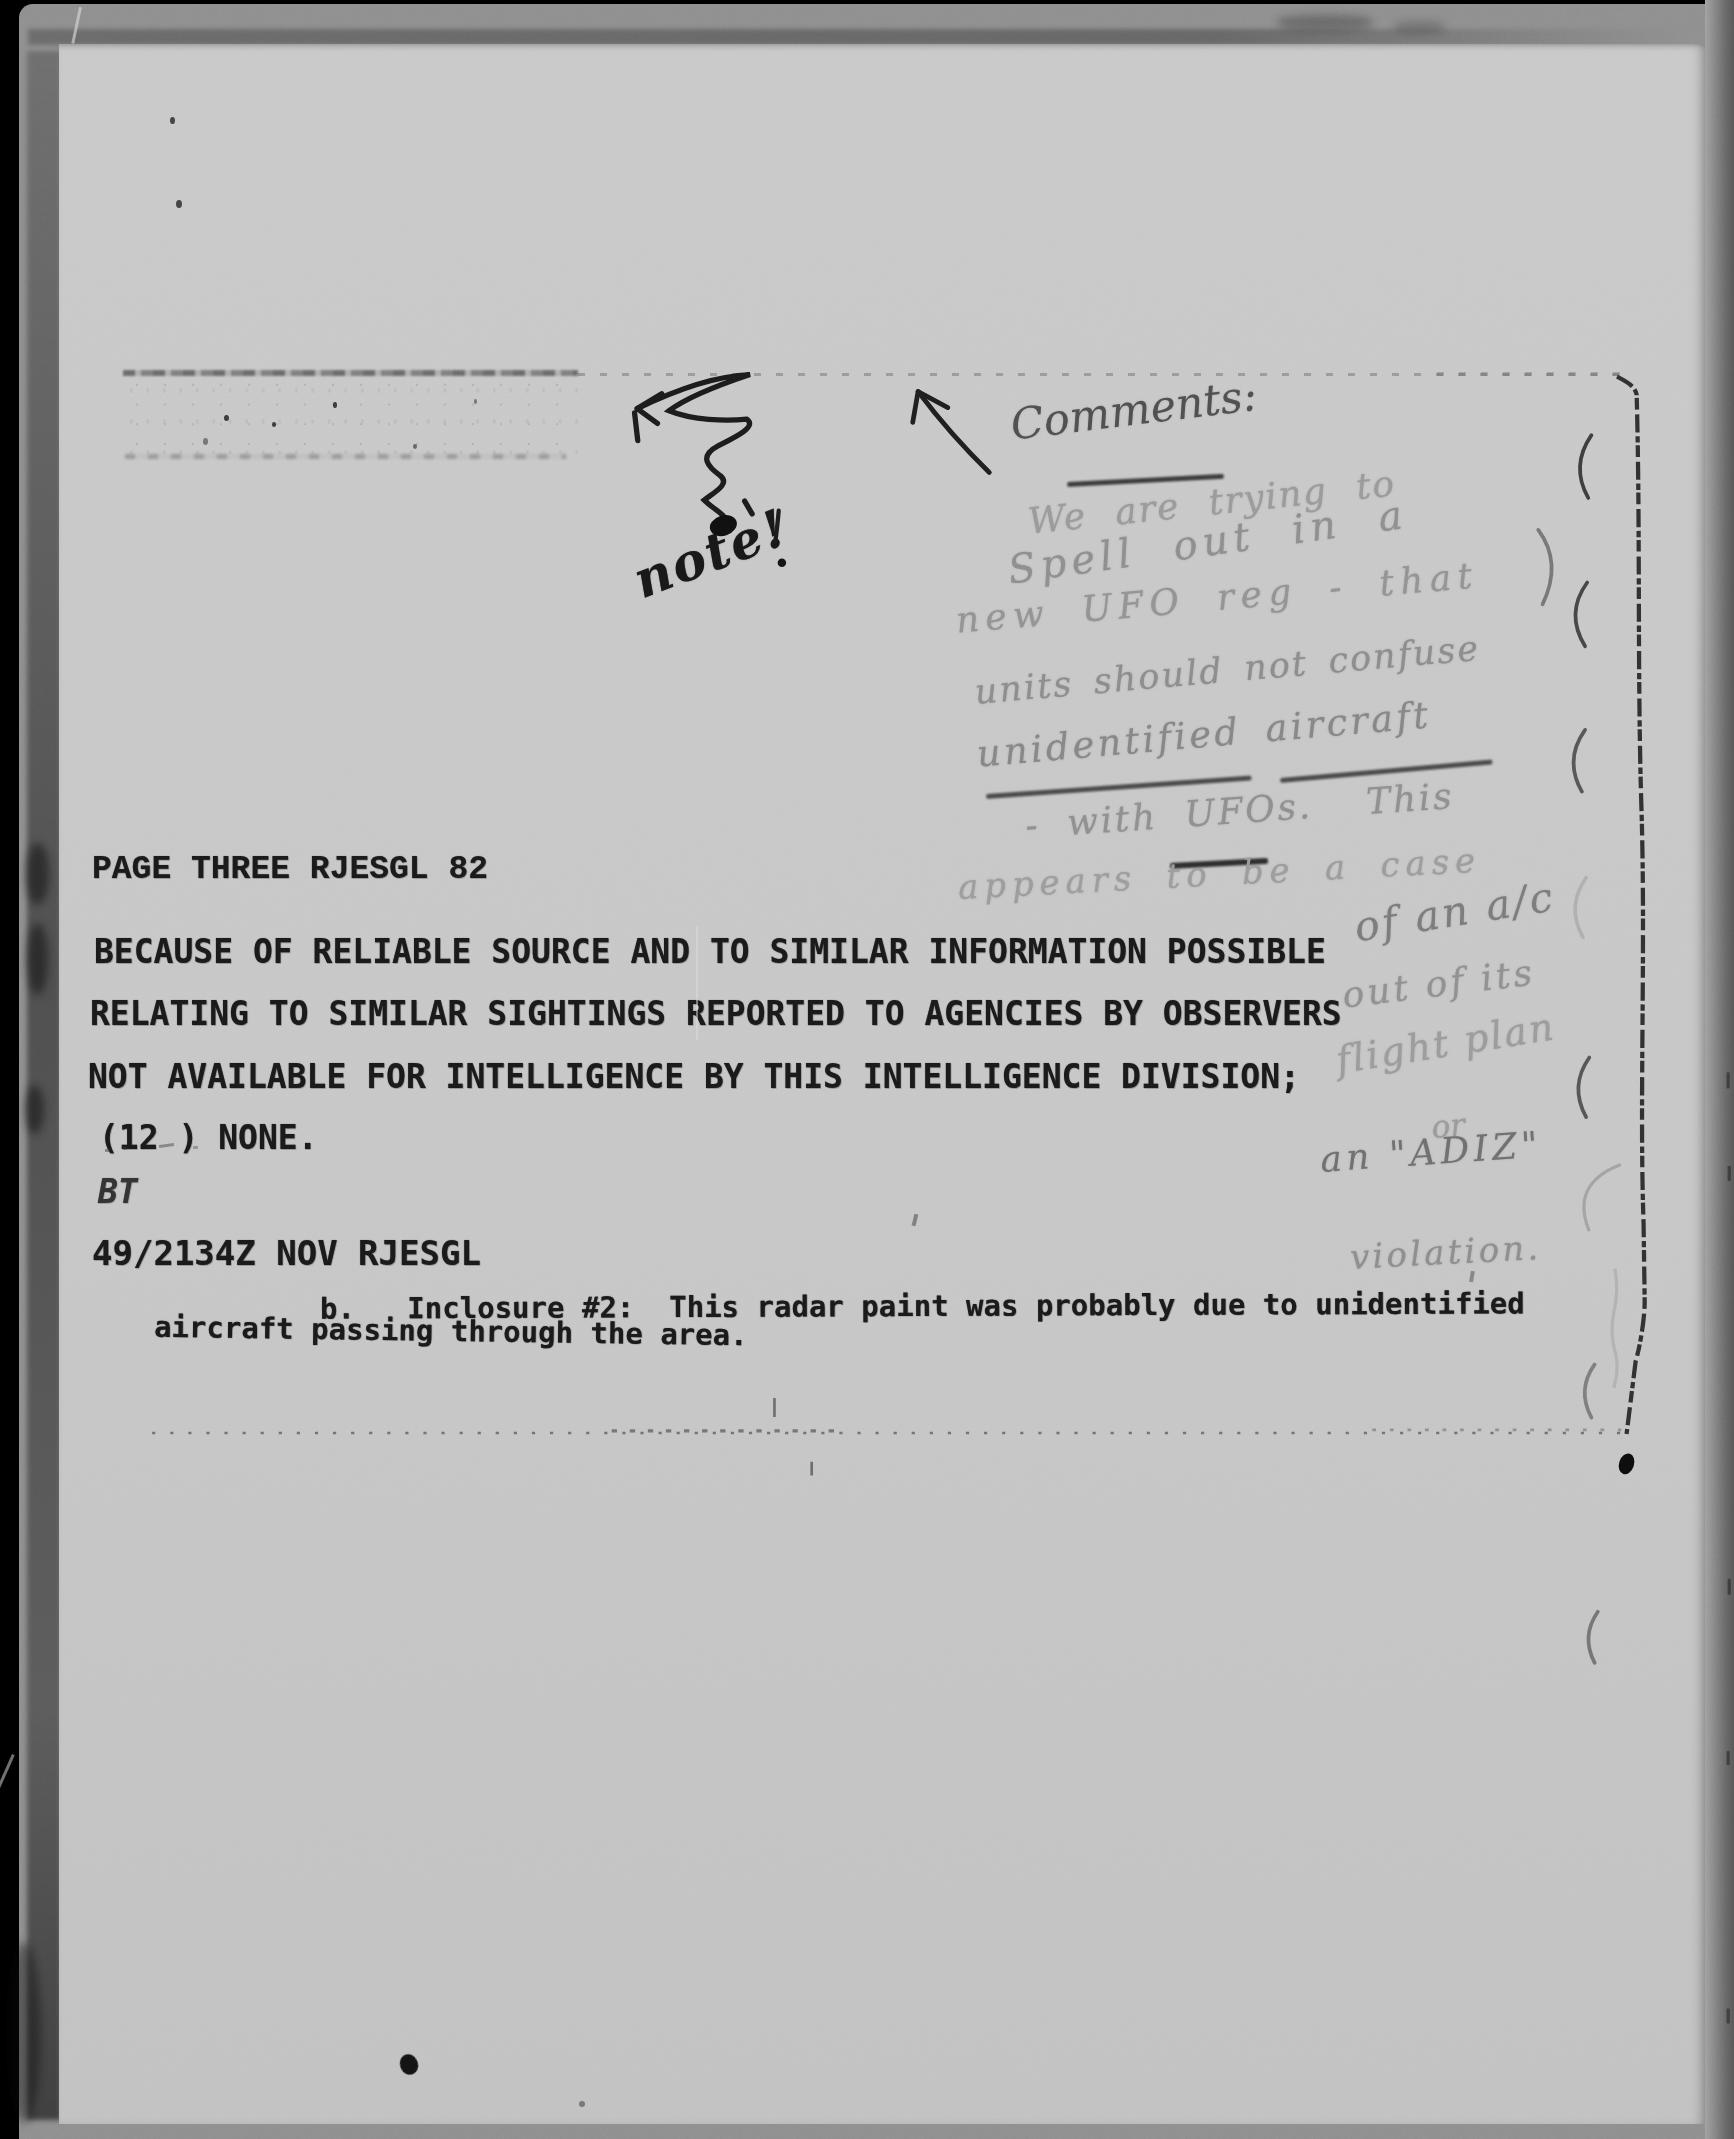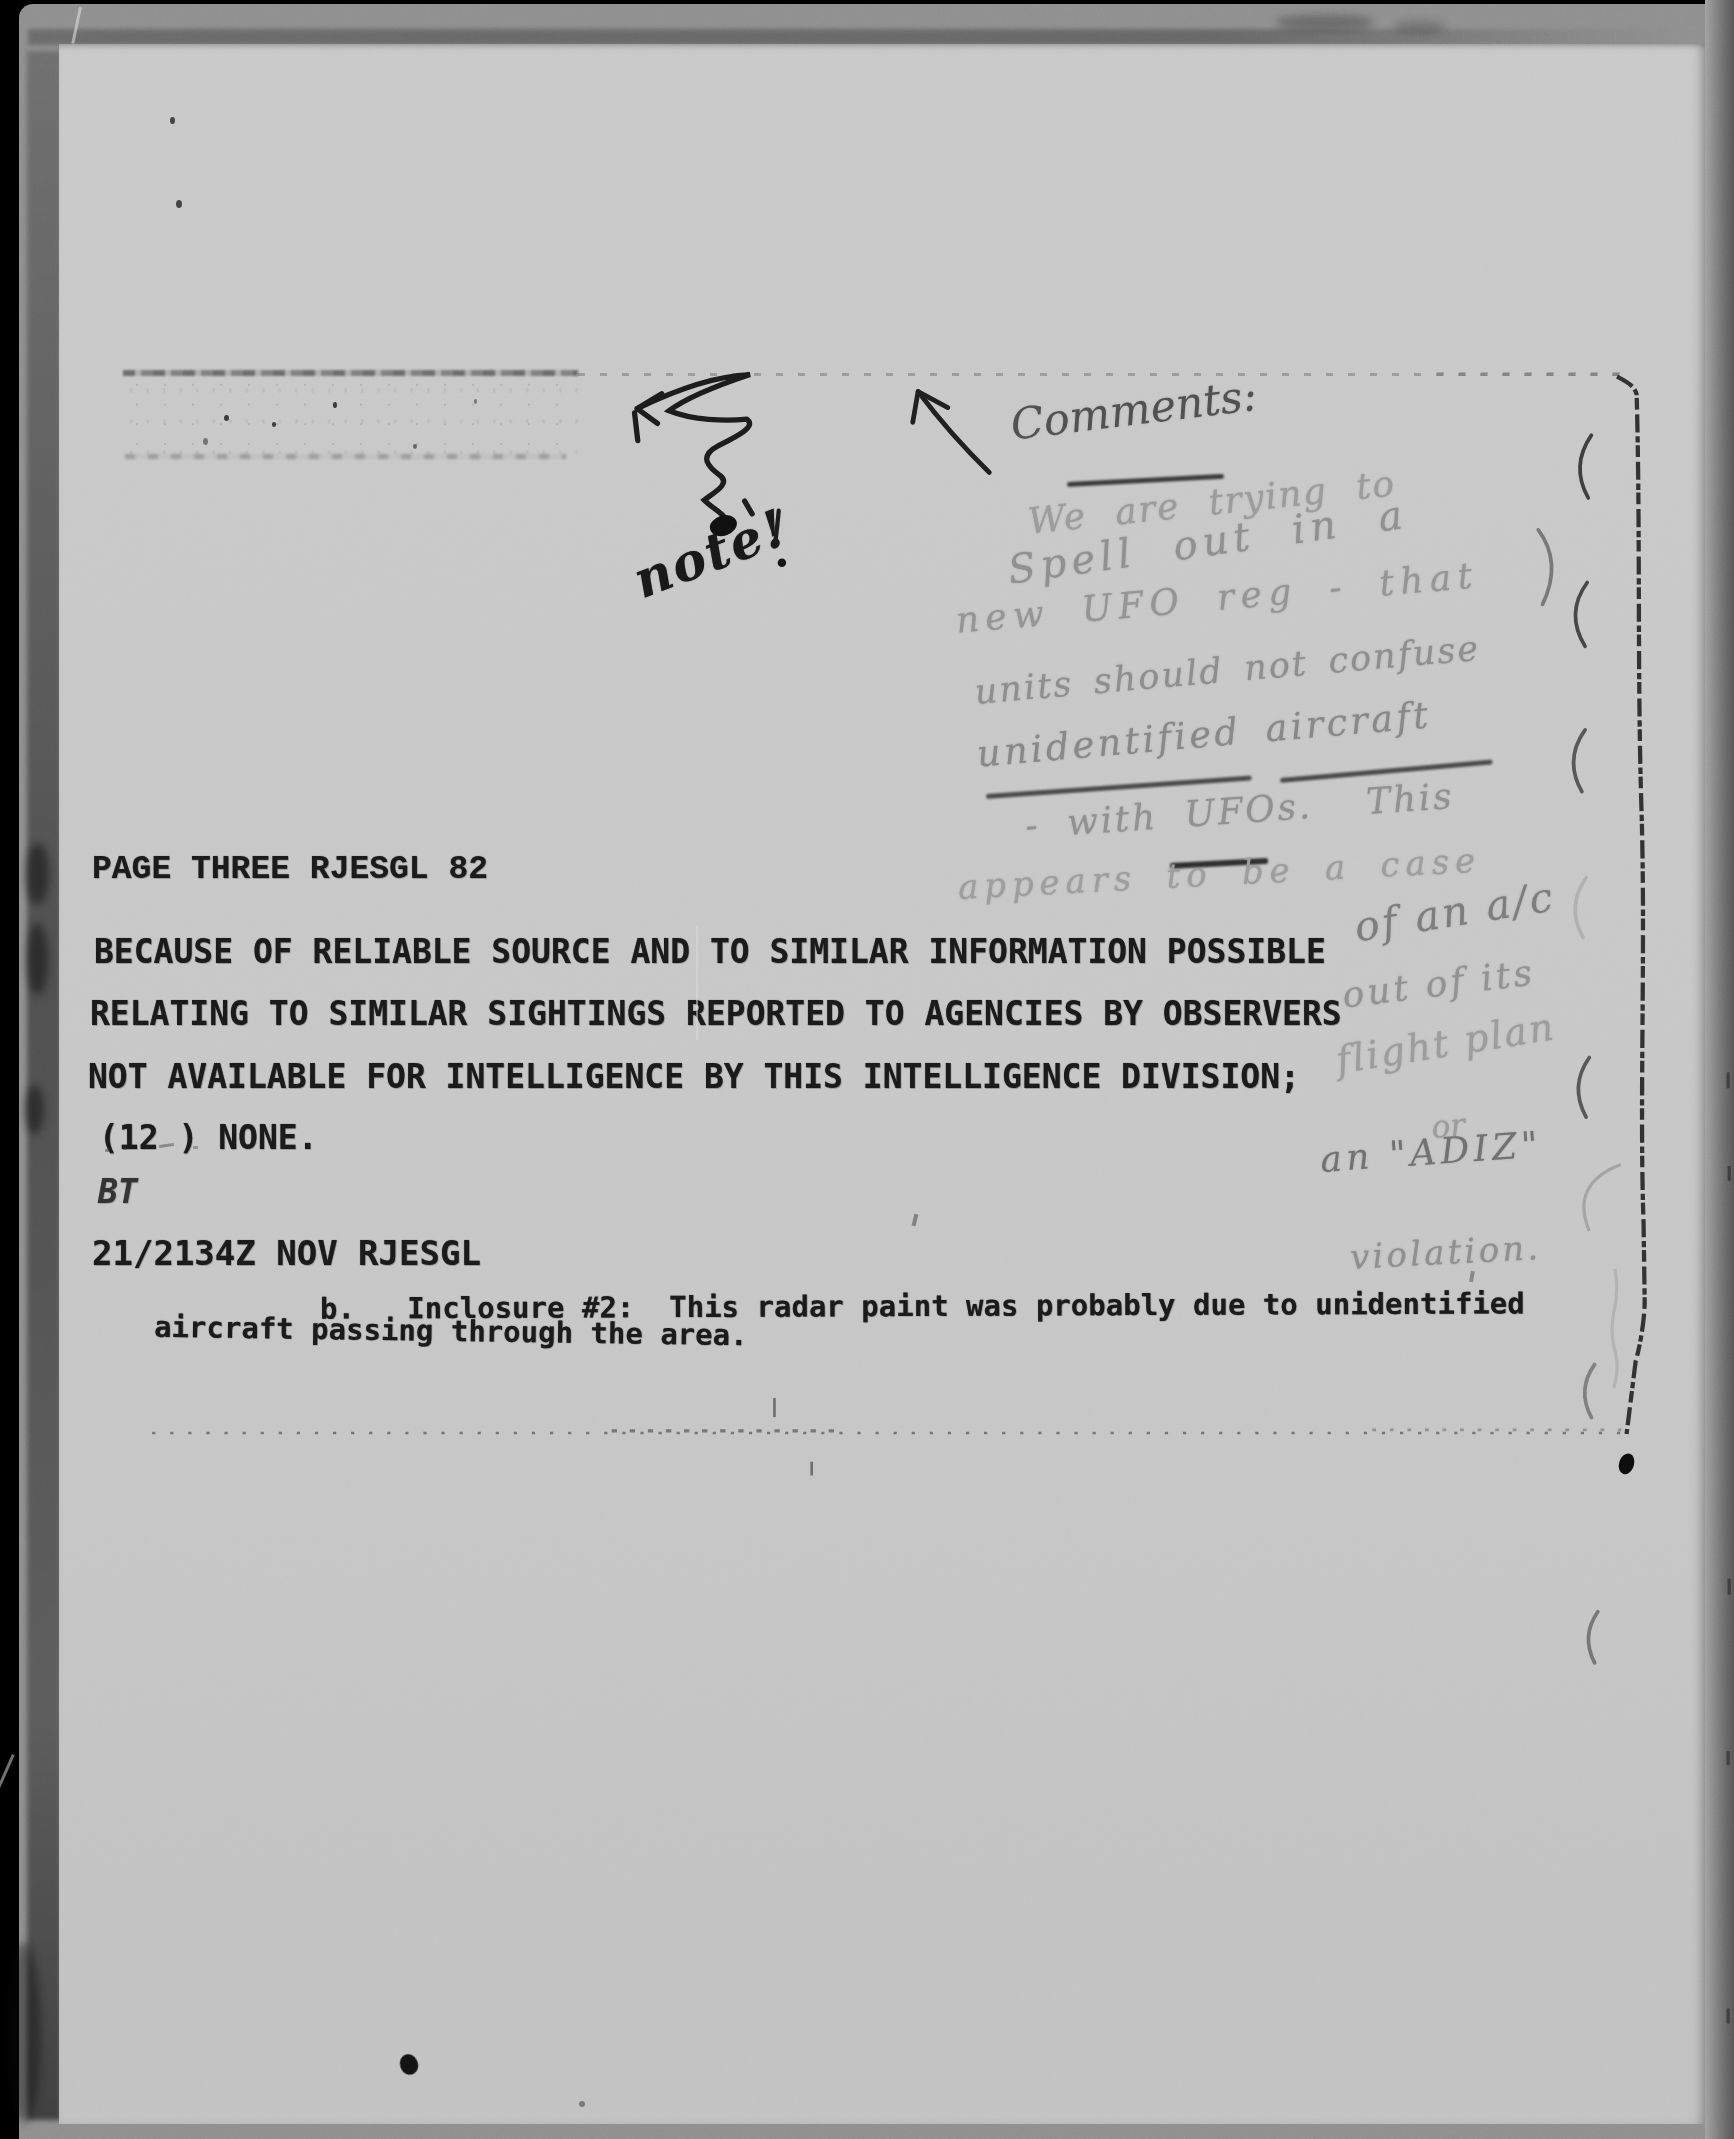--- a/index.html
+++ b/index.html
@@ -72,21 +72,21 @@
 
     <div class="faintline" style="left:519px;top:329px;width:1043px;height:3.2px;"></div>
     <div class="faintline" style="left:1378px;top:328px;width:186px;height:4.3px;opacity:.8;"></div>
 
     <span class="tw" style="left:33px;top:807px;font-size:33px;font-family:Liberation Mono, monospace;">PAGE THREE RJESGL 82</span>
     <span class="tw" style="left:35px;top:888px;font-size:33px;">BECAUSE OF RELIABLE SOURCE AND TO SIMILAR INFORMATION POSSIBLE</span>
     <span class="tw" style="left:31px;top:950px;font-size:33px;">RELATING TO SIMILAR SIGHTINGS REPORTED TO AGENCIES BY OBSERVERS</span>
     <span class="tw" style="left:29px;top:1013px;font-size:33px;">NOT AVAILABLE FOR INTELLIGENCE BY THIS INTELLIGENCE DIVISION;</span>
     <span class="tw" style="left:40px;top:1074px;font-size:33px;">(12 ) NONE.</span>
     <span class="tw" style="left:39px;top:1128px;font-size:33px;opacity:.85;font-style:italic;">BT</span>
-    <span class="tw" style="left:33px;top:1189px;font-size:34px;">21/2134Z NOV RJESGL</span>
+    <span class="tw" style="left:33px;top:1189px;font-size:34px;">49/2134Z NOV RJESGL</span>
     <span class="tw" style="left:261px;top:1245px;font-size:29px;transform:rotate(-0.25deg);">b.   Inclosure #2:  This radar paint was probably due to unidentified</span>
     <span class="tw" style="left:95px;top:1270px;font-size:29px;transform:rotate(0.8deg);">aircraft passing through the area.</span>
 
     <div class="mark" style="left:46px;top:1105px;width:5.3px;height:3.2px;opacity:.45;"></div>
     <div class="mark" style="left:64px;top:1103px;width:4.3px;height:2.7px;opacity:.4;"></div>
     <div class="mark" style="left:100px;top:1100px;width:15px;height:3.2px;opacity:.45;transform:rotate(-8deg);"></div>
     <div class="mark" style="left:134px;top:1102px;width:4.8px;height:2.7px;opacity:.35;"></div>
     <div class="mark" style="left:854px;top:1170px;width:3.7px;height:11.7px;opacity:.5;transform:rotate(14deg);"></div>
     <div class="mark" style="left:1411px;top:1227px;width:3.7px;height:10.6px;opacity:.45;transform:rotate(10deg);"></div>
 

